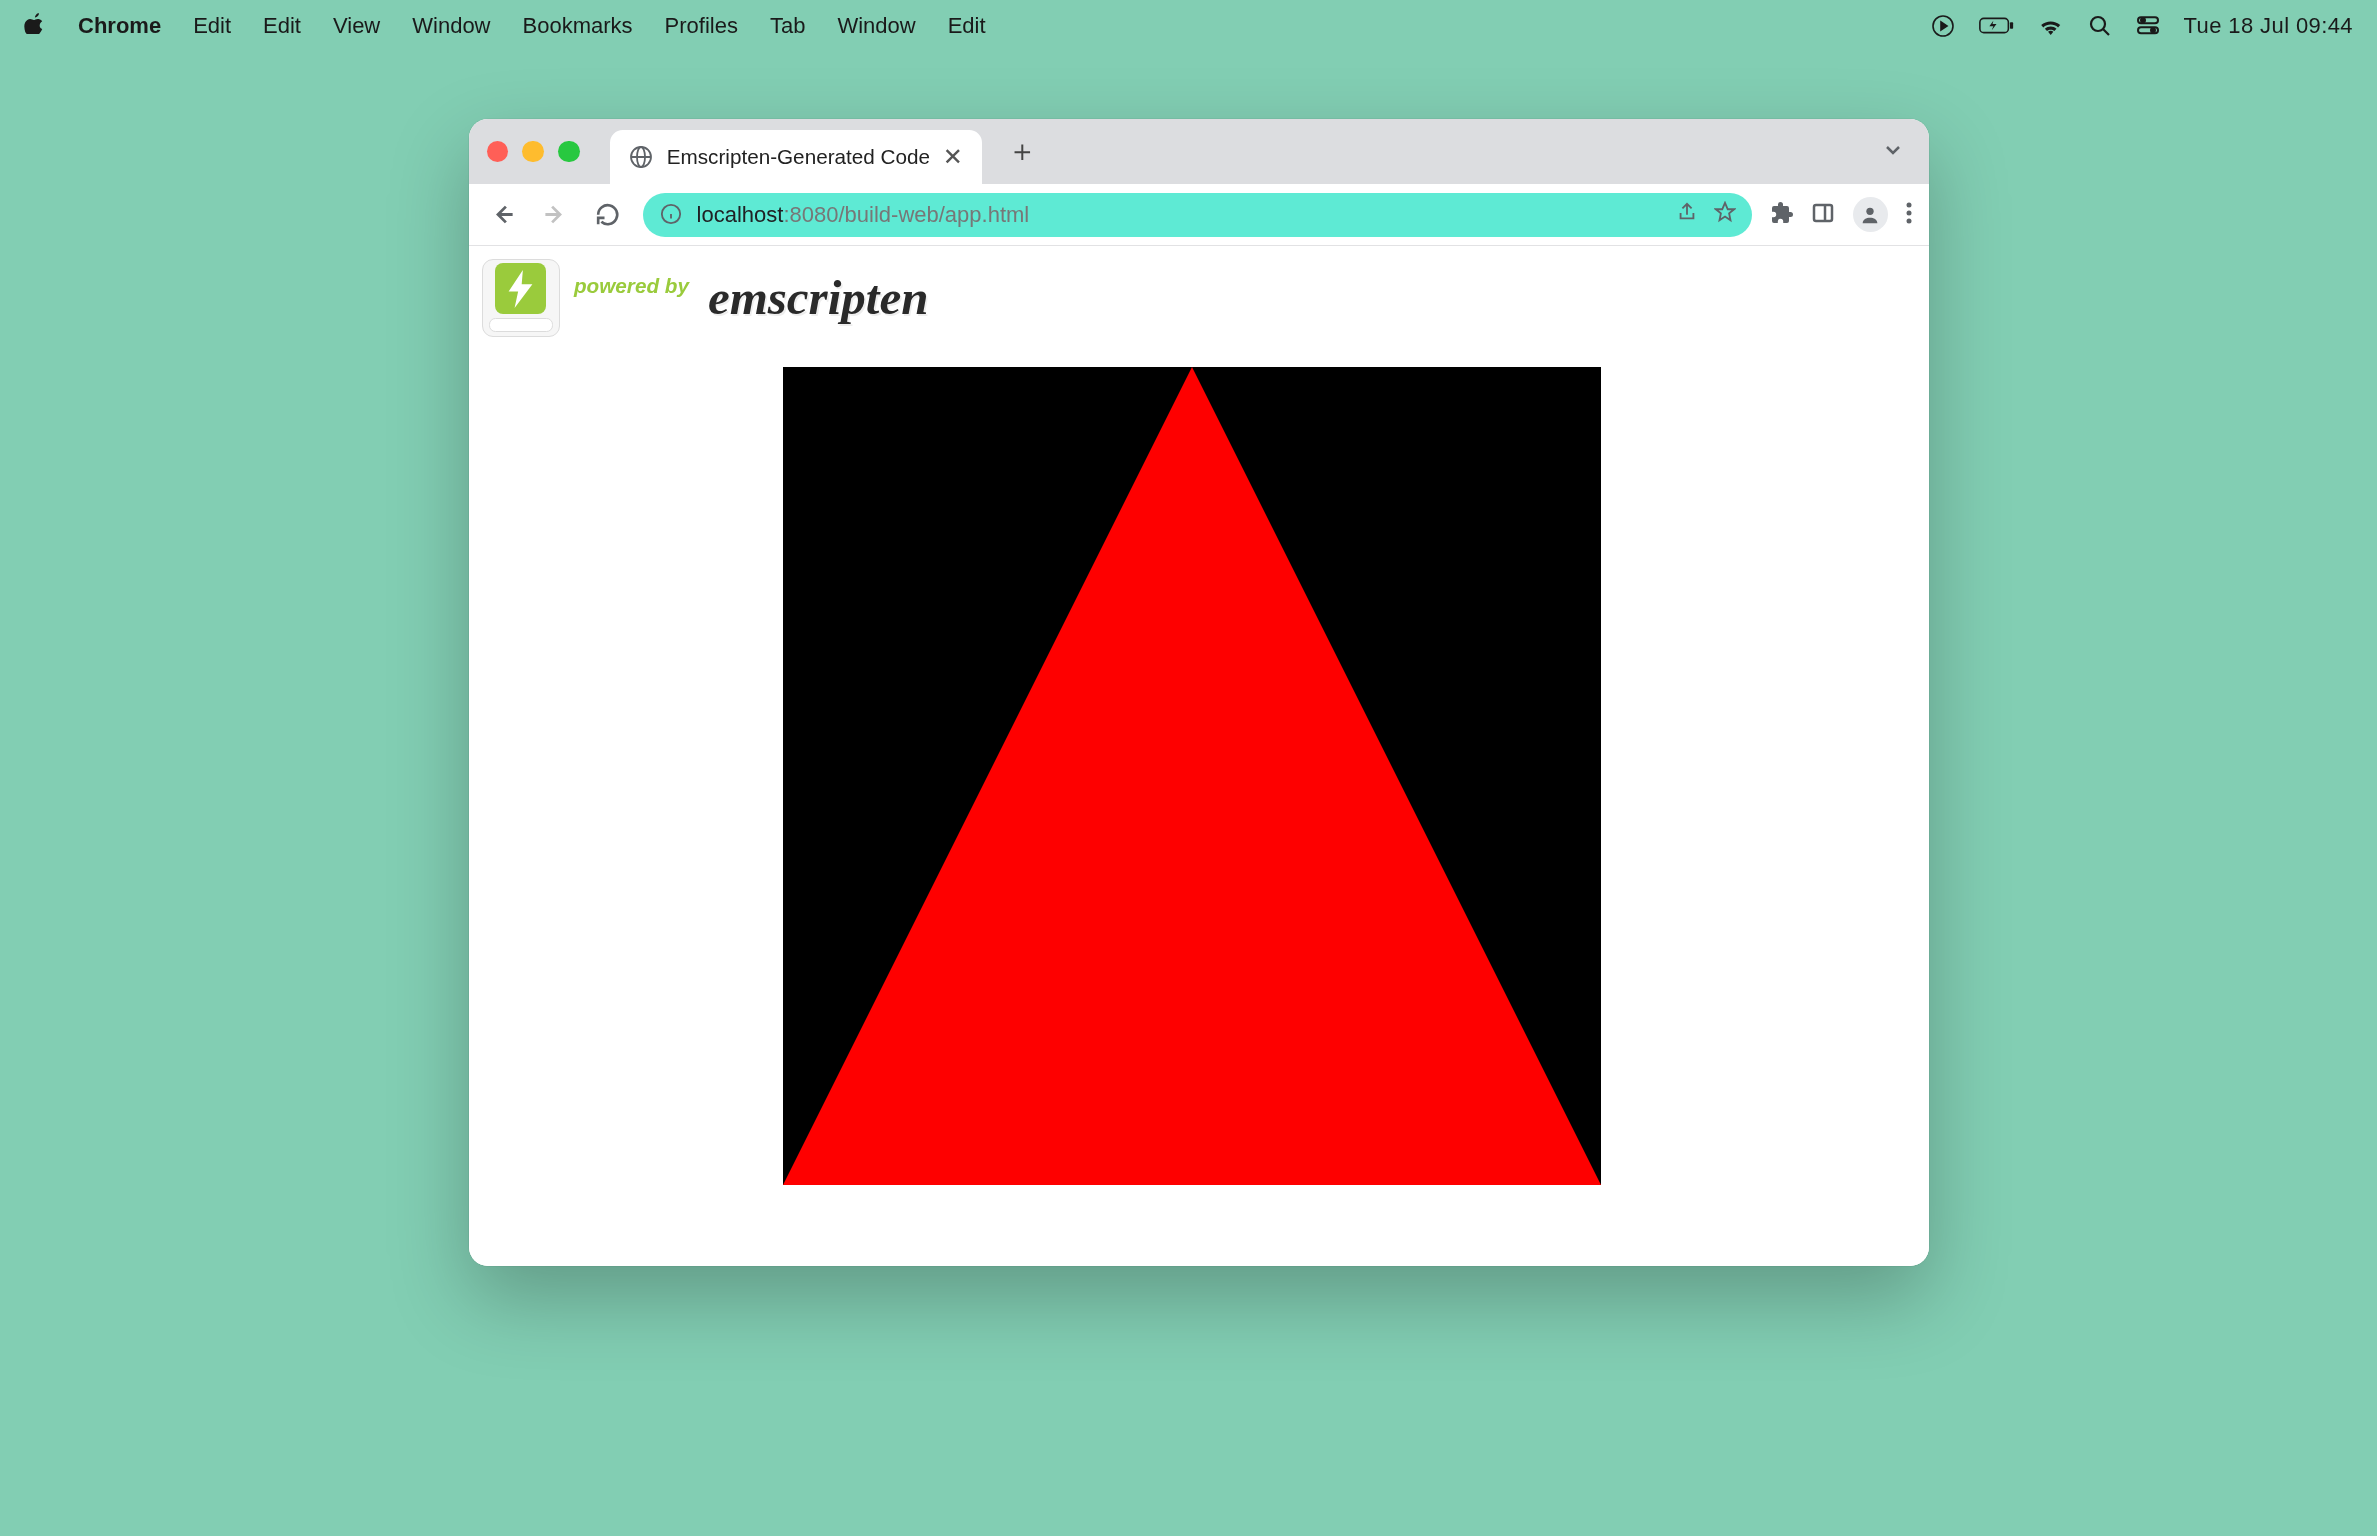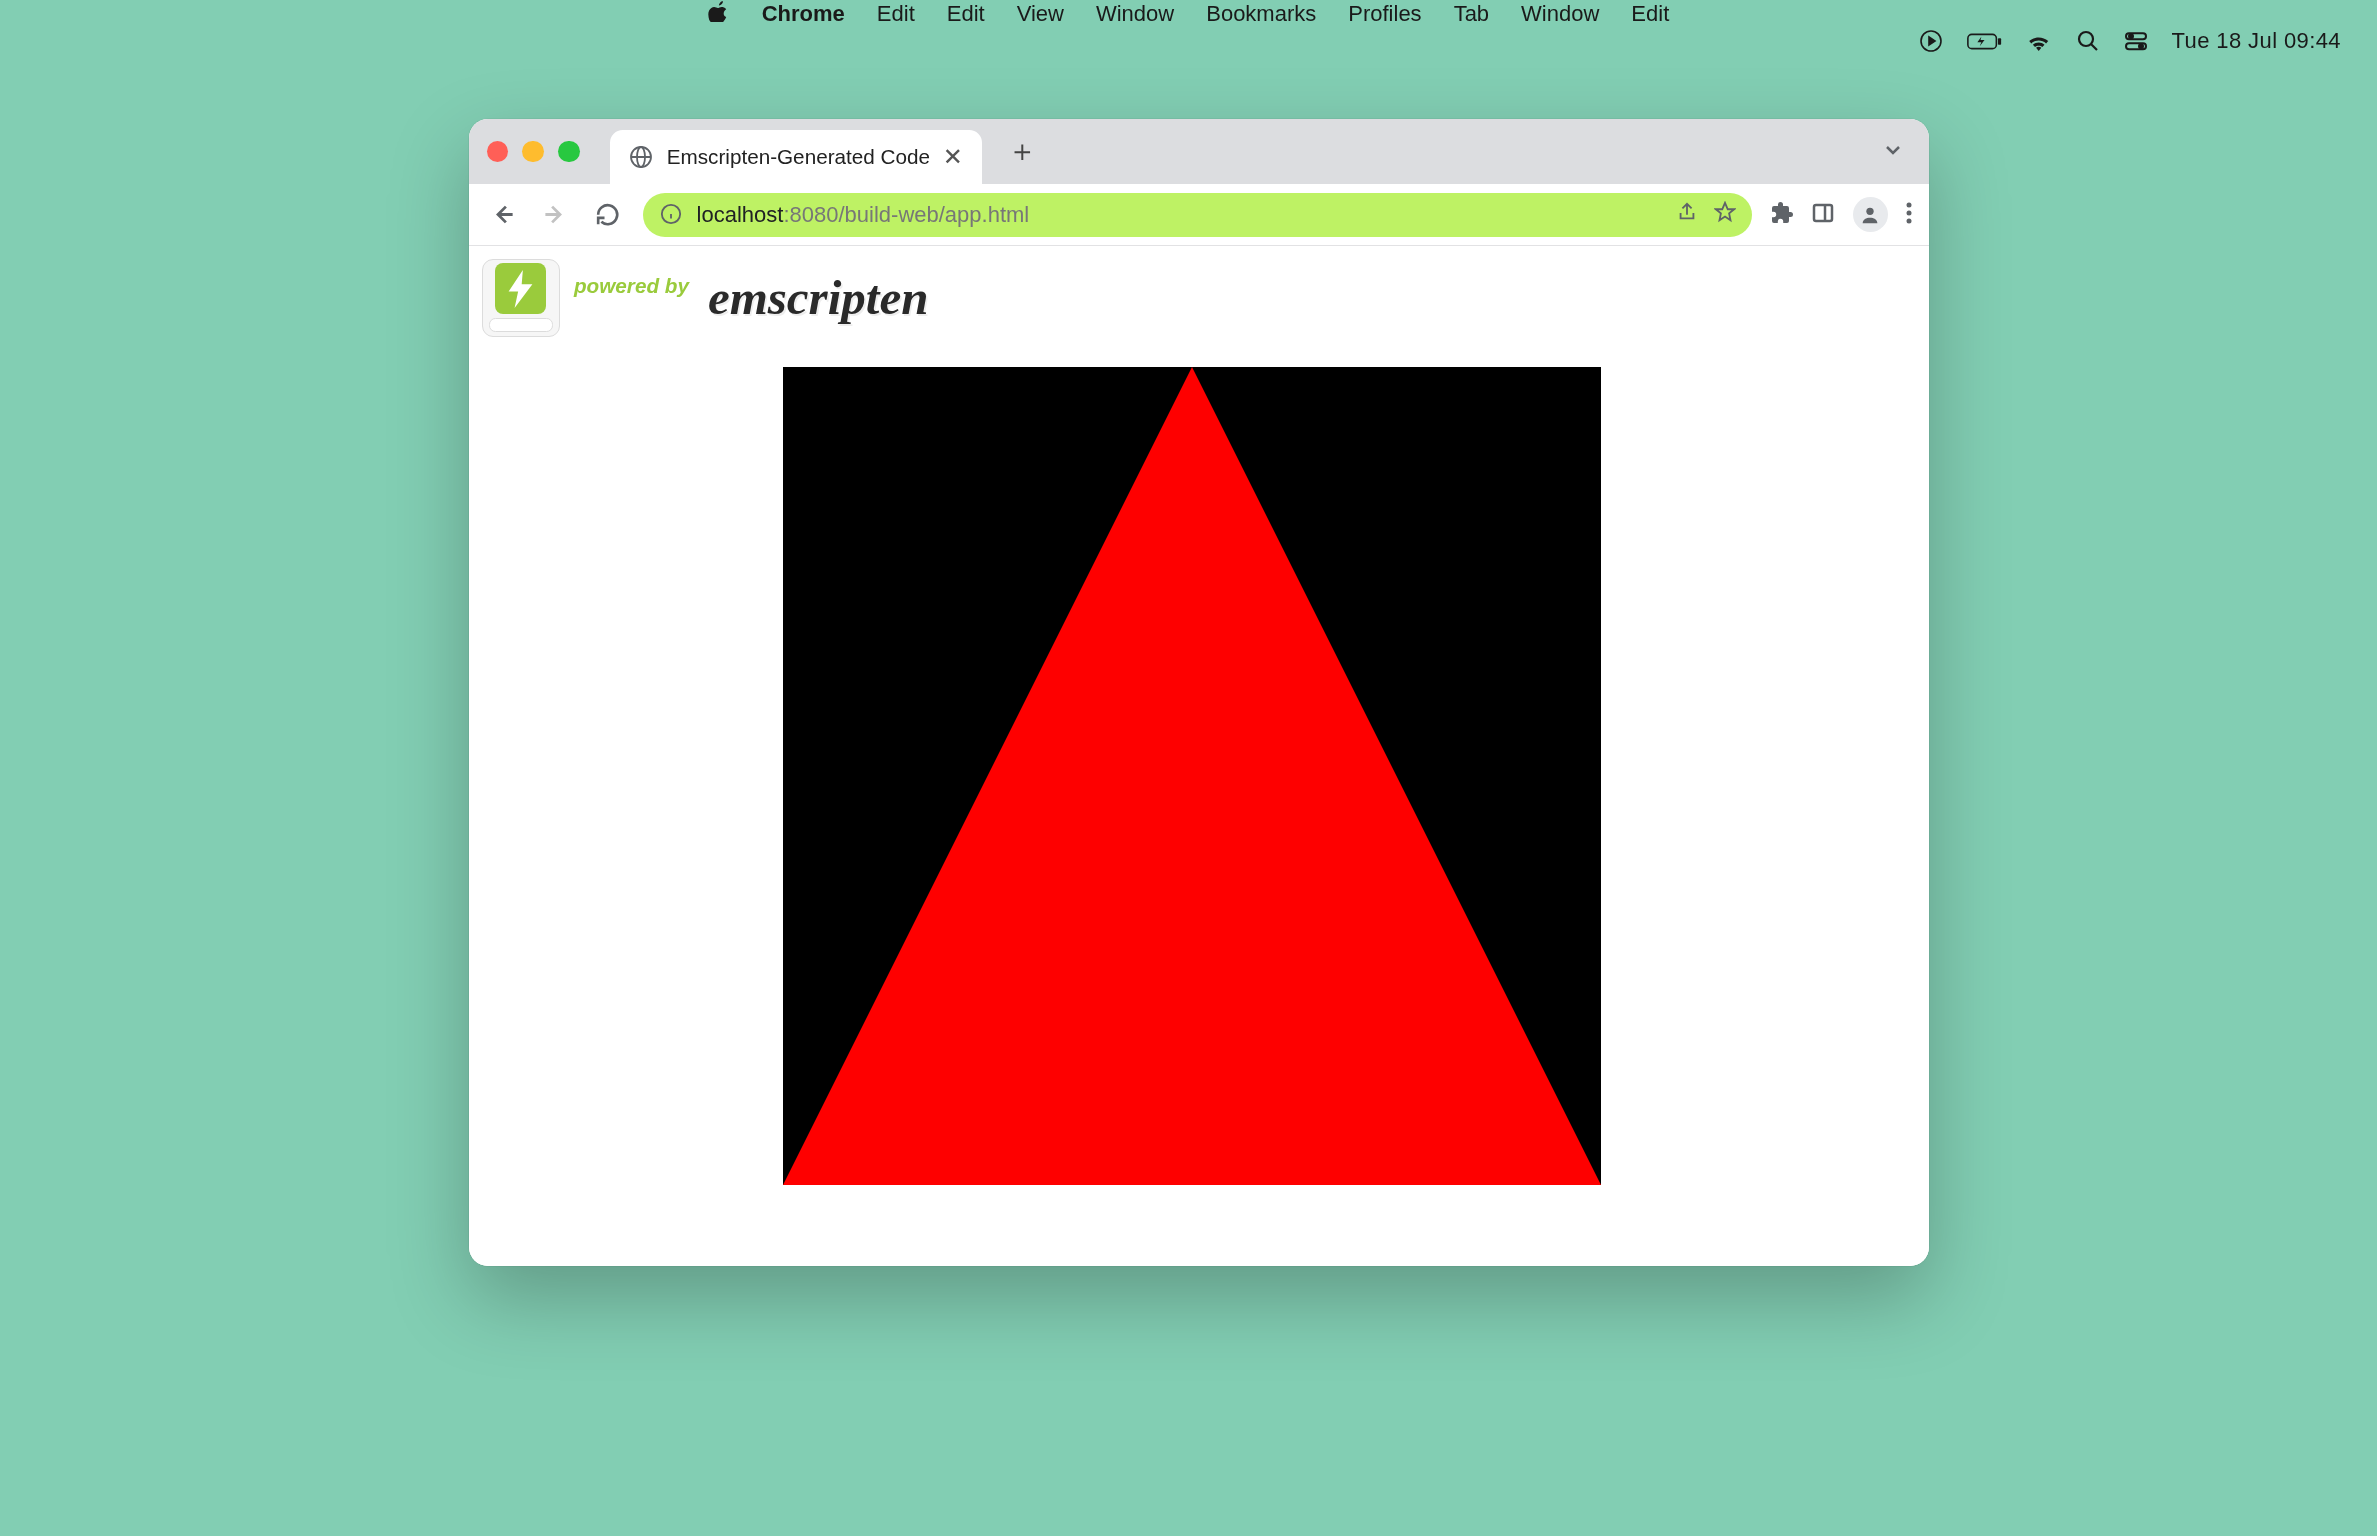--- a/index.html
+++ b/index.html
@@ -13,24 +13,23 @@
     }
 
     
     .menubar {
       position: absolute;
       top: 0; left: 0; right: 0;
       height: 51px;
       background: #82ceb3;
       display: flex;
       align-items: center;
-      padding: 0 36px;
+      padding: 0 24px;
       font-size: 22px;
       color: #1a1a1a;
-      flex-direction: column;
     }
     .menubar .left { display: flex; align-items: center; gap: 32px; }
     .menubar .left .app-name { font-weight: 700; }
     .menubar .right { margin-left: auto; display: flex; align-items: center; gap: 24px; }
     .menubar .right svg { display: block; }
     .menubar .clock { font-size: 22px; letter-spacing: 0.4px; }
 
     
     .browser-window {
       position: absolute;
@@ -115,21 +114,21 @@
       width: 35px; height: 35px;
       display: flex; align-items: center; justify-content: center;
       color: #5f6368;
       font-size: 29px;
       cursor: pointer;
     }
     .toolbar .iconbtn.disabled { color: #b8b8b8; }
     .omnibox {
       flex: 1;
       height: 44px;
-      background: #bef264;
+      background: #5eead4;
       border-radius: 22px;
       display: flex;
       align-items: center;
       padding: 0 16px;
       gap: 12.7px;
       font-size: 22px;
       color: #202124;
     }
     .omnibox .site-info {
       width: 25.4px; height: 25.4px;

